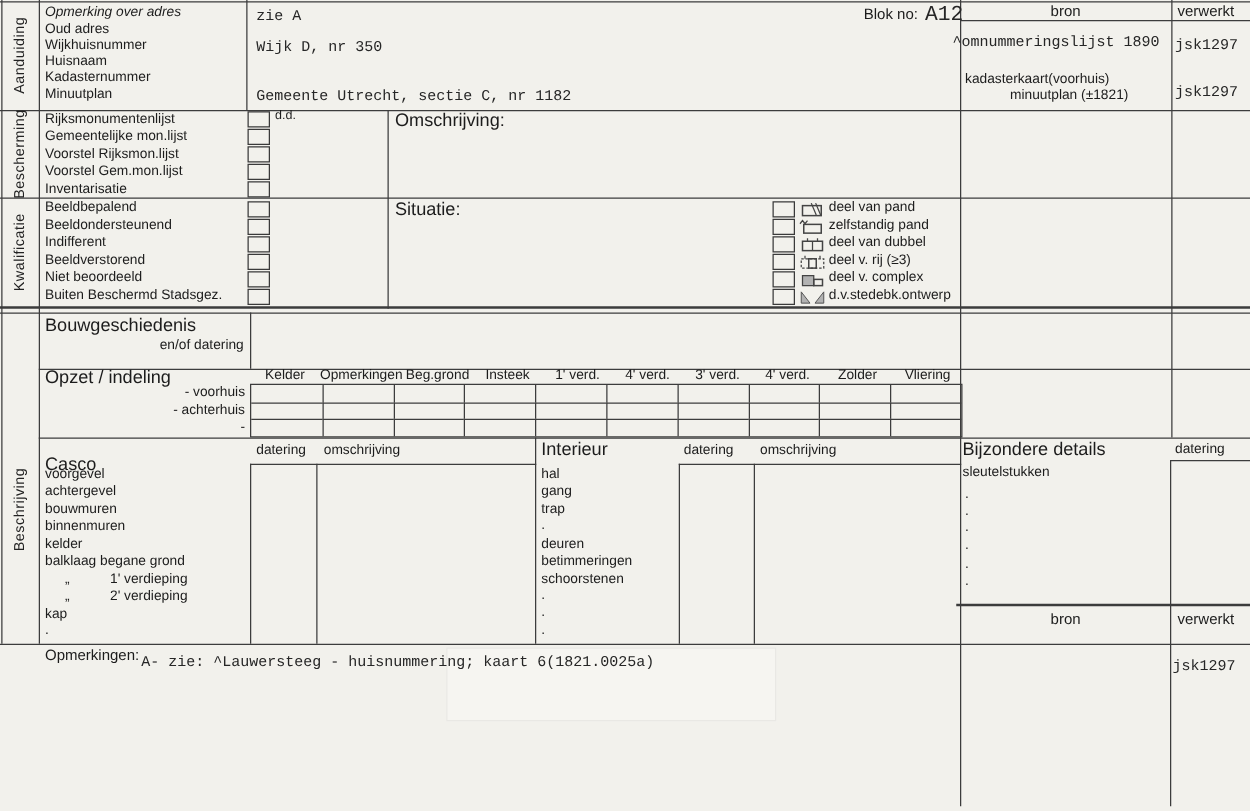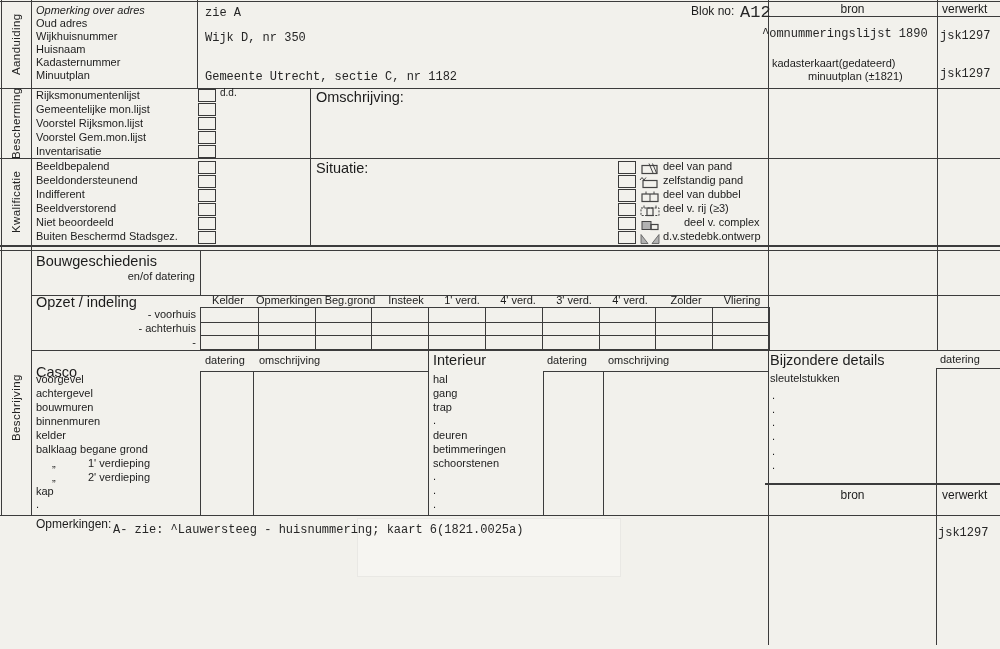--- a/index.html
+++ b/index.html
@@ -92,21 +92,21 @@
   <div class="t mono" style="left:205px;top:31px;">Wijk D, nr 350</div>
   <div class="t mono" style="left:205px;top:70px;">Gemeente Utrecht, sectie C, nr 1182</div>
 
   <div class="t mid" style="left:691px;top:4px;">Blok no:</div>
   <div class="t mono" style="left:740px;top:6px;font-size:17px;">A12</div>
 
   <div class="t mid ctr" style="left:768px;top:2px;width:169px;">bron</div>
   <div class="t mid" style="left:942px;top:2px;">verwerkt</div>
   <div class="t mono" style="left:762px;top:27px;">^omnummeringslijst 1890</div>
   <div class="t mono" style="left:940px;top:29px;">jsk1297</div>
-  <div class="t" style="left:772px;top:57px;">kadasterkaart(gedateerd)</div>
+  <div class="t" style="left:772px;top:57px;">kadasterkaart(voorhuis)</div>
   <div class="t" style="left:772px;top:70px;padding-left:36px;">minuutplan (±1821)</div>
   <div class="t mono" style="left:940px;top:67px;">jsk1297</div>
 
   <div class="t" style="left:36px;top:89px;">Rijksmonumentenlijst</div>
   <div class="t" style="left:36px;top:103px;">Gemeentelijke mon.lijst</div>
   <div class="t" style="left:36px;top:117px;">Voorstel Rijksmon.lijst</div>
   <div class="t" style="left:36px;top:131px;">Voorstel Gem.mon.lijst</div>
   <div class="t" style="left:36px;top:145px;">Inventarisatie</div>
 
   <div class="cb" style="left:198px;top:89px;"></div>
@@ -180,21 +180,21 @@
     <svg width="22" height="13" viewBox="0 0 22 13">
         <polygon points="2,2.5 9,11.5 2,11.5" fill="#b2b2b2" stroke="#555" stroke-width="0.8"></polygon>
         <polygon points="20,2.5 13,11.5 20,11.5" fill="#b2b2b2" stroke="#555" stroke-width="0.8"></polygon>
       </svg>
   </span>
 
   <div class="t" style="left:663px;top:160px;">deel van pand</div>
   <div class="t" style="left:663px;top:174px;">zelfstandig pand</div>
   <div class="t" style="left:663px;top:188px;">deel van dubbel</div>
   <div class="t" style="left:663px;top:202px;">deel v. rij (≥3)</div>
-  <div class="t" style="left:663px;top:216px;margin-left:21px;">deel v. complex</div>
+  <div class="t" style="left:663px;top:216px;">deel v. complex</div>
   <div class="t" style="left:663px;top:230px;">d.v.stedebk.ontwerp</div>
 
   <div class="t big" style="left:36px;top:253px;">Bouwgeschiedenis</div>
   <div class="t" style="left:90px;top:270px;width:105px;text-align:right;">en/of datering</div>
 
   <div class="t big" style="left:36px;top:294px;">Opzet / indeling</div>
   <div class="t" style="left:90px;top:308px;width:106px;text-align:right;">- voorhuis</div>
   <div class="t" style="left:90px;top:322px;width:106px;text-align:right;">- achterhuis</div>
   <div class="t" style="left:90px;top:336px;width:106px;text-align:right;">-</div>
 

